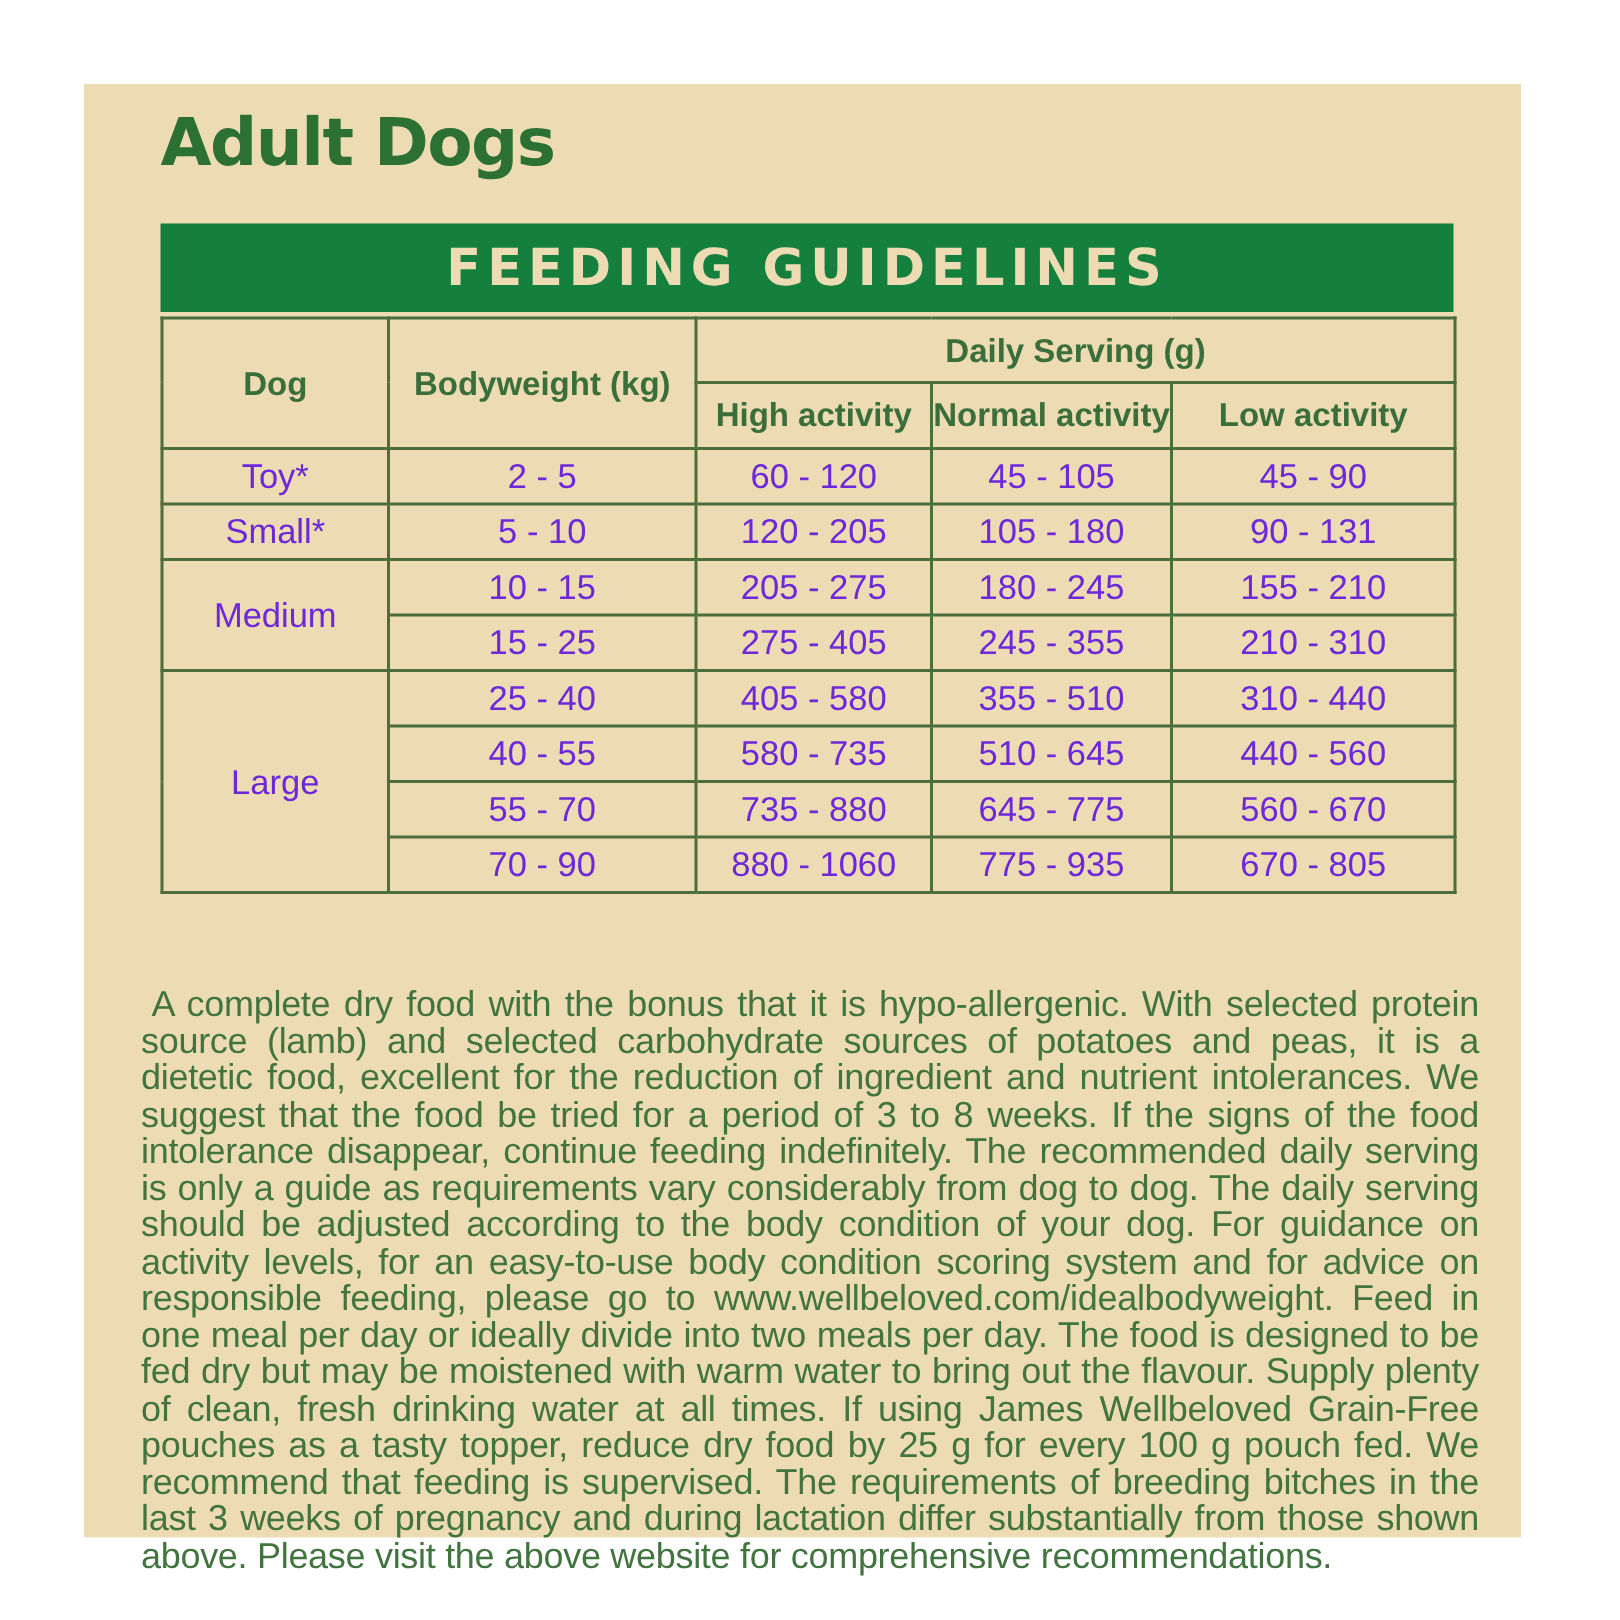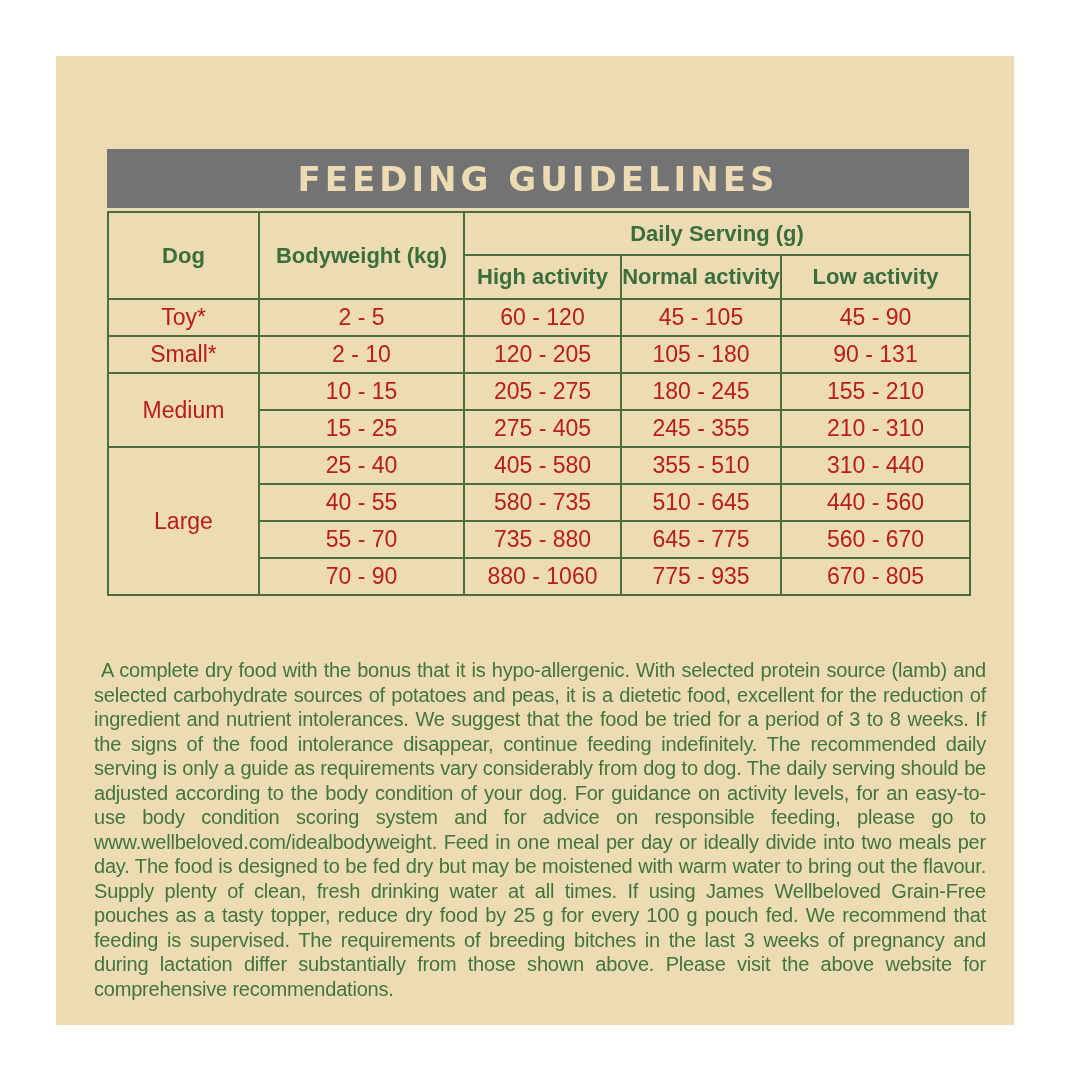--- a/index.html
+++ b/index.html
@@ -35,21 +35,21 @@
     font-size: 44px;
     letter-spacing: -1px;
     color: #2c7133;
   }
   .guidelines-bar {
     position: absolute;
     left: 51px;
     top: 93px;
     width: 862px;
     height: 59px;
-    background: #737373;
+    background: #15803d;
     display: flex;
     align-items: center;
     justify-content: center;
     text-align: center;
   }
   .guidelines-bar .bar-text {
     font-family: "DejaVu Sans", sans-serif;
     font-weight: 700;
     font-size: 34px;
     letter-spacing: 4px;
@@ -61,21 +61,21 @@
     top: 155px;
     width: 862px;
     border-collapse: collapse;
     table-layout: fixed;
   }
   .feeding-table th, .feeding-table td {
     border: 2px solid #4b6e3c;
     text-align: center;
     vertical-align: middle;
     padding: 0;
-    color: #b91c1c;
+    color: #6d28d9;
   }
   .feeding-table th {
     font-weight: 700;
     font-size: 22px;
     color: #3a6e3b;
   }
   .feeding-table td {
     font-weight: 400;
     font-size: 23px;
   }
@@ -99,34 +99,35 @@
     color: #3f7440;
     letter-spacing: 0px;
   }
   .description {
     position: absolute;
     left: 38px;
     top: 602px;
     width: 892px;
     font-family: "Liberation Sans", sans-serif;
     font-weight: 500;
-    font-size: 20px;
+    font-size: 24px;
     line-height: 24.5px;
     letter-spacing: -0.2px;
     text-align: justify;
     text-indent: 7px;
     color: #41743f;
   }
 </style>
 </head>
 <body>
 
 <div class="stage">
   <div class="panel">
 
+    <h1 class="page-title">Adult Dogs</h1>
 
     <div class="guidelines-bar">
       <span class="bar-text">FEEDING GUIDELINES</span>
     </div>
 
     <table class="feeding-table">
       <colgroup>
         <col class="col-dog">
         <col class="col-bw">
         <col class="col-high">
@@ -148,21 +149,21 @@
       <tbody>
         <tr>
           <td>Toy*</td>
           <td>2 - 5</td>
           <td>60 - 120</td>
           <td>45 - 105</td>
           <td>45 - 90</td>
         </tr>
         <tr>
           <td>Small*</td>
-          <td>2 - 10</td>
+          <td>5 - 10</td>
           <td>120 - 205</td>
           <td>105 - 180</td>
           <td>90 - 131</td>
         </tr>
         <tr>
           <td rowspan="2">Medium</td>
           <td>10 - 15</td>
           <td>205 - 275</td>
           <td>180 - 245</td>
           <td>155 - 210</td>

